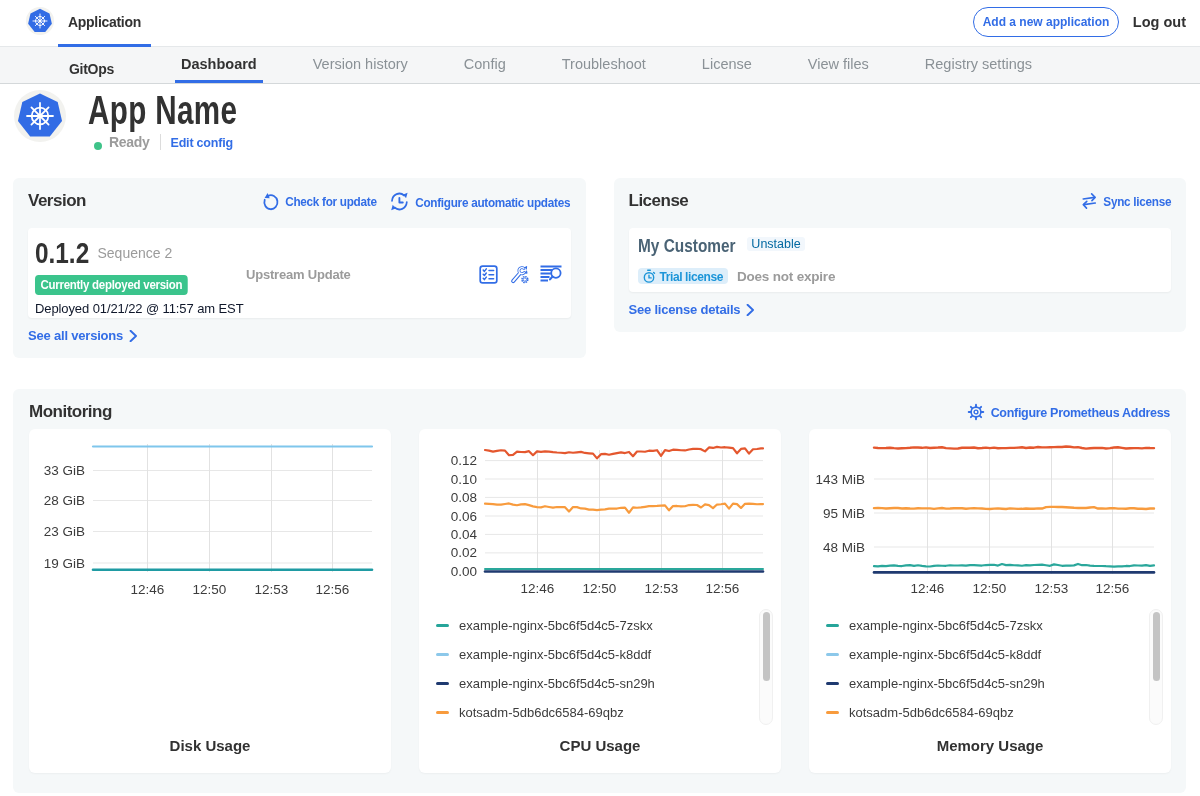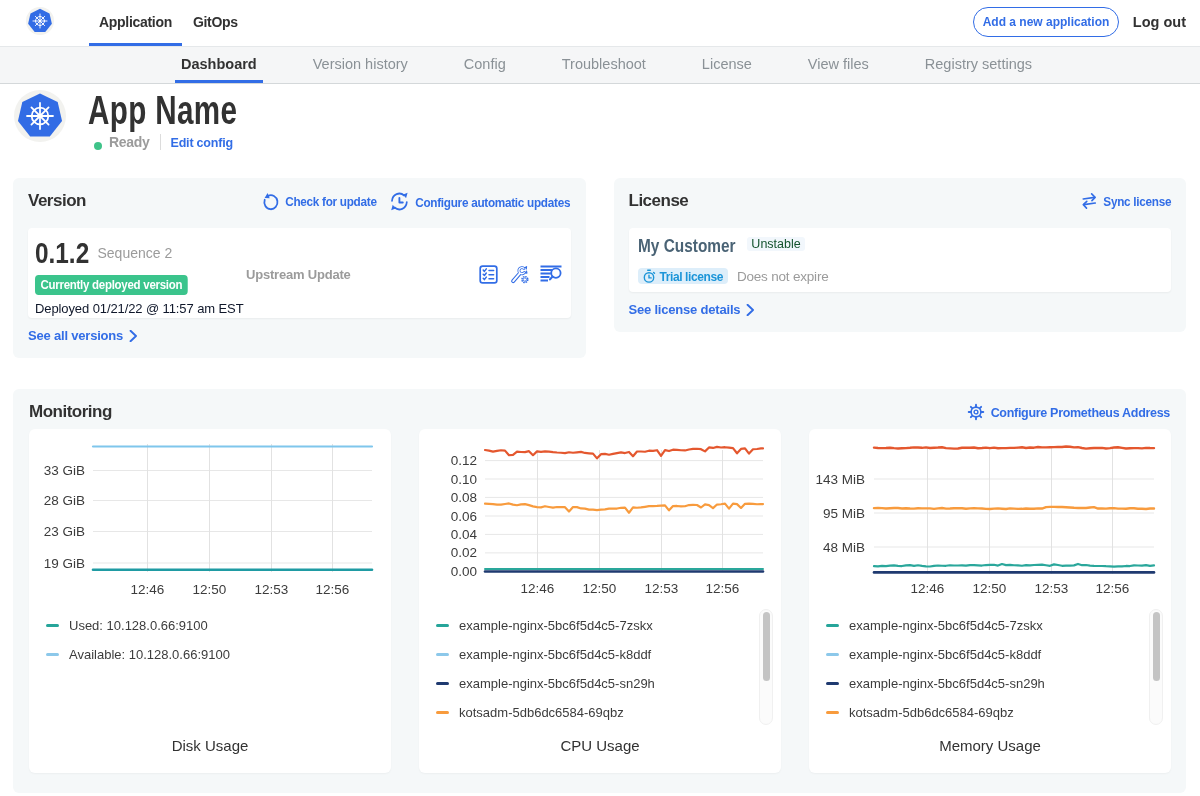--- a/index.html
+++ b/index.html
@@ -1,17 +1,17 @@
 <!DOCTYPE html>
 <html><head><meta charset="utf-8"><style>
 * { box-sizing: border-box; margin:0; padding:0; }
 body { width:1200px; font-family:"Liberation Sans",sans-serif; background:#fff; color:#323232; }
 .topbar { position:relative; height:47px; border-bottom:1px solid #e5e8ea; }
 .toplogo { position:absolute; left:26px; top:7px; }
-.toptabs { position:absolute; left:89px; top:0; display:flex; height:46px; }
+.toptabs { position:absolute; left:58px; top:0; display:flex; height:46px;flex-direction:column; }
 .toptab { padding:0 10px; font-size:14px; font-weight:700; letter-spacing:-0.3px; line-height:44px; color:#323232; }
 .toptab.active { border-bottom:3px solid #326de6; }
 .toptab + .toptab { margin-left:0; padding:0 11px; }
 .addbtn { position:absolute; right:81px; top:7px; height:30px; width:146px; text-align:center; line-height:28px; border:1px solid #326de6; border-radius:15px; color:#326de6; font-size:12px; font-weight:700; }
 .logout { position:absolute; right:14px; top:14px; font-size:14.5px; font-weight:700; }
 .subnav { height:37px; background:#f5f6f7; border-bottom:1px solid #d4d8da; display:flex; justify-content:center; padding-left:13px; }
 .subtab { margin:0 22px; padding:0 6px; font-size:14.5px; font-weight:400; color:#8a9196; line-height:34px; }
 .subtab.active { color:#323232; font-weight:700; border-bottom:3px solid #326de6; }
 .apphead { position:relative; height:94px; }
 .applogo { position:absolute; left:14px; top:6px; }
@@ -35,33 +35,33 @@
 .vseq { font-size:14px; color:#9b9b9b; font-weight:500; margin-left:9px; line-height:30px; display:inline-block; vertical-align:top; }
 .gpill { display:inline-block; margin-top:7px; background:#3bc48c; color:#fff; font-size:12.5px; font-weight:700; letter-spacing:-0.3px; padding:3px 6px; border-radius:4px; transform:scaleX(0.92); transform-origin:0 0; }
 .vdate { margin-top:6px; font-size:13px; color:#0f172a; font-weight:500; letter-spacing:-0.1px; }
 .upstream { position:absolute; left:218px; top:39px; font-size:13px; font-weight:700; color:#9b9b9b; letter-spacing:-0.2px; }
 .vicons { position:absolute; right:9px; top:36px; display:flex; gap:11px; align-items:center; }
 .seelink { margin-top:10px; height:16px; font-size:13px; font-weight:700; color:#326de6; letter-spacing:-0.2px; }
 .lbox { padding:8px 16px 8px 9px; height:64px; }
 .custrow { display:flex; align-items:flex-start; }
 .custrow { height:24px; }
 .custname { font-size:17.5px; font-weight:700; color:#4a6375; display:inline-block; transform:scaleX(0.88); transform-origin:0 50%; margin-right:-13px; }
-.unstable { margin-left:12px; margin-top:0.5px; background:#f2f7fc; color:#14532d; font-size:12.5px; font-weight:500; padding:0px 4px 2px; border-radius:3px; height:14px; line-height:14.5px; }
+.unstable { margin-left:12px; margin-top:0.5px; background:#f2f7fc; color:#0369a1; font-size:12.5px; font-weight:500; padding:0px 4px 2px; border-radius:3px; height:14px; line-height:14.5px; }
 .trialrow { display:flex; align-items:center; margin-top:8px; height:16px; }
 .trialpill { background:#ddeefa; border-radius:4px; padding:1px 5px 2px 4px; color:#1c95d8; font-size:12px; font-weight:700; letter-spacing:-0.4px; height:16px; line-height:13px; }
-.noexpire { margin-left:9px; color:#9b9b9b; font-size:13.5px; font-weight:400; letter-spacing:-0.2px; }
+.noexpire { margin-left:9px; color:#9b9b9b; font-size:13.5px; font-weight:700; letter-spacing:-0.2px; }
 .mon { margin:31px 14px 12px 13px; background:#f5f8f9; border-radius:6px; padding:12px 16px 20px; }
 .monhead { display:flex; justify-content:space-between; align-items:center; height:22px; }
 .monhead h2 { font-size:17px; font-weight:700; letter-spacing:-0.5px; }
 .charts { display:flex; gap:28px; margin-top:6px; }
 .chartbox { width:362px; height:344px; background:#fff; border-radius:6px; box-shadow:0 1px 2px rgba(0,0,0,0.04); position:relative; }
 .legend { margin-top:6px; }
 .lrow { height:29px; display:flex; align-items:center; padding-left:17px; font-size:13px; color:#3c3c3c; }
 .ldash { width:13px; height:3px; border-radius:2px; margin-right:10px; flex:none; }
-.ctitle { position:absolute; bottom:19px; width:100%; text-align:center; font-size:15px; font-weight:400; }
+.ctitle { position:absolute; bottom:19px; width:100%; text-align:center; font-size:15px; font-weight:700; }
 .sbtrack { position:absolute; right:8px; top:180px; width:14px; height:116px; background:#fbfbfb; border:1px solid #f0f0f0; border-radius:7px; }
 .sbthumb { position:absolute; left:3px; top:2px; width:7px; height:69px; background:#c4c4c4; border-radius:4px; }
 </style></head><body>
 
 <div class="topbar">
   <div class="toplogo">
       <svg width="28" height="28" viewBox="0 0 100 100" style="display:block">
 <circle cx="50" cy="50" r="50" fill="#f2f2ef"></circle>
 <polygon points="50,6.5 84.0,22.9 92.4,59.7 68.9,89.2 31.1,89.2 7.6,59.7 16.0,22.9" fill="#326ce5"></polygon>
 <g stroke="#fff" stroke-width="3.4" stroke-linecap="round">
@@ -264,30 +264,20 @@
           <text x="56" y="76.0" text-anchor="end" font-size="13.5" fill="#3c3c3c">28 GiB</text>
           <text x="56" y="107.0" text-anchor="end" font-size="13.5" fill="#3c3c3c">23 GiB</text>
           <text x="56" y="138.5" text-anchor="end" font-size="13.5" fill="#3c3c3c">19 GiB</text>
           <text x="118.5" y="164.5" text-anchor="middle" font-size="13.5" fill="#3c3c3c">12:46</text>
           <text x="180.5" y="164.5" text-anchor="middle" font-size="13.5" fill="#3c3c3c">12:50</text>
           <text x="242.5" y="164.5" text-anchor="middle" font-size="13.5" fill="#3c3c3c">12:53</text>
           <text x="303.5" y="164.5" text-anchor="middle" font-size="13.5" fill="#3c3c3c">12:56</text>
           <polyline points="64.0,17.50 343.0,17.50" fill="none" stroke="#7fc6ec" stroke-width="2.2" stroke-linejoin="round" stroke-linecap="round"></polyline>
           <polyline points="64.0,140.80 343.0,140.80" fill="none" stroke="#1f9ba3" stroke-width="2.6" stroke-linejoin="round" stroke-linecap="round"></polyline>
         </svg>
-      <div class="legend">
-          <div class="lrow">
-            <span class="ldash" style="background:#26a59a"></span>
-            <span>Used: 10.128.0.66:9100</span>
-          </div>
-          <div class="lrow">
-            <span class="ldash" style="background:#8cc8ea"></span>
-            <span>Available: 10.128.0.66:9100</span>
-          </div>
-        </div>
       <div class="ctitle">Disk Usage</div>
     </div>
     <div class="chartbox">
       <svg width="362" height="172" viewBox="0 0 362 172">
           <line x1="66" y1="31.6" x2="344" y2="31.6" stroke="#e7e7e7" stroke-width="1"></line>
           <line x1="66" y1="50" x2="344" y2="50" stroke="#e7e7e7" stroke-width="1"></line>
           <line x1="66" y1="68.4" x2="344" y2="68.4" stroke="#e7e7e7" stroke-width="1"></line>
           <line x1="66" y1="87" x2="344" y2="87" stroke="#e7e7e7" stroke-width="1"></line>
           <line x1="66" y1="105.4" x2="344" y2="105.4" stroke="#e7e7e7" stroke-width="1"></line>
           <line x1="66" y1="123.9" x2="344" y2="123.9" stroke="#e7e7e7" stroke-width="1"></line>

